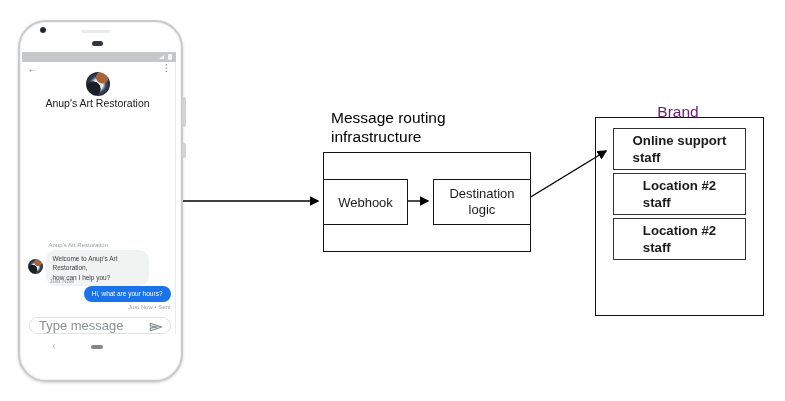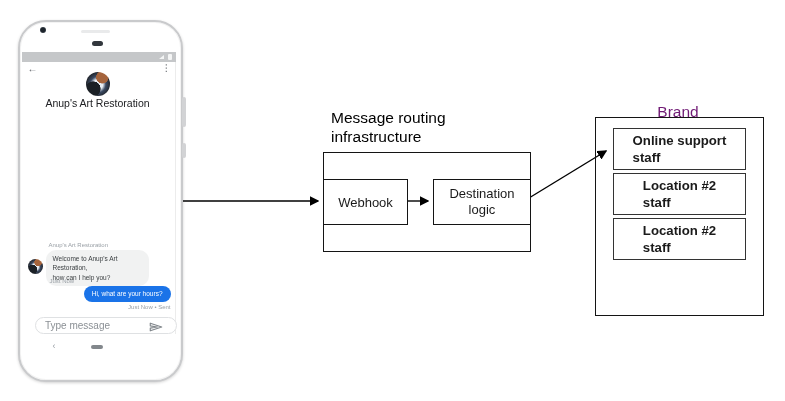--- a/index.html
+++ b/index.html
@@ -33,23 +33,23 @@
   .av-small{position:absolute;left:7.5px;top:236.5px;width:15px;height:15px;}
   .chat-title{position:absolute;left:24.5px;top:75px;width:106px;text-align:center;
               font-size:10.5px;color:#202124;}
   .sender-lbl{position:absolute;left:28.5px;top:219.5px;font-size:6px;color:#9aa0a6;}
   .bub-in{position:absolute;left:25.5px;top:228px;width:103px;background:#f1f2f2;border-radius:10px;
           padding:4px 7px;font-size:6.5px;line-height:1.45;color:#3c4043;}
   .ts-in{position:absolute;left:29.5px;top:255.5px;font-size:6px;color:#9aa0a6;}
   .bub-out{position:absolute;right:10.5px;top:264px;background:#1a73e8;border-radius:10px;
            padding:4px 8px;font-size:6.5px;line-height:1.2;color:#ffffff;}
   .ts-out{position:absolute;right:10.5px;top:281.5px;font-size:6px;color:#9aa0a6;}
-  .composer{position:absolute;left:15px;top:294.5px;width:142px;height:17px;border:1px solid #dfe1e3;
+  .composer{position:absolute;left:9px;top:294.5px;width:142px;height:17px;border:1px solid #dfe1e3;
             border-radius:9px;background:#fff;font-family:"Liberation Sans",sans-serif;
-            font-size:10px;color:#3c4043;padding:0 18px 0 9px;outline:none;}
+            font-size:13px;color:#3c4043;padding:0 18px 0 9px;outline:none;}
   .composer::placeholder{color:#8b9095;}
   .send-btn{position:absolute;left:129px;top:297px;width:14px;height:12px;cursor:pointer;}
   .nav-back{position:absolute;left:32.5px;top:318.5px;font-size:9px;color:#9aa0a6;line-height:10px;}
   .home-pill{position:absolute;left:71px;top:323px;width:12px;height:3.5px;border-radius:2px;background:#82878c;}
 
   
   .flow-label{position:absolute;left:199px;top:177px;width:100px;text-align:center;
               font-size:13.5px;color:#000;}
   .box{position:absolute;background:#fff;border:1.6px solid #141414;}
   .routing-outer{left:323px;top:152px;width:206px;height:98px;background:transparent;}

